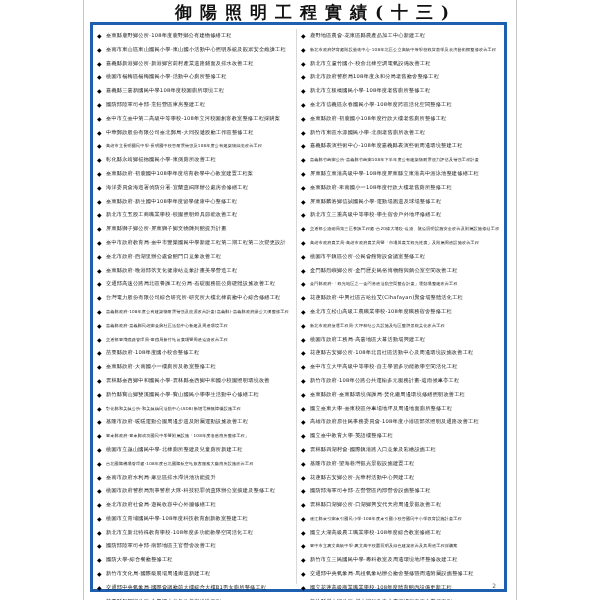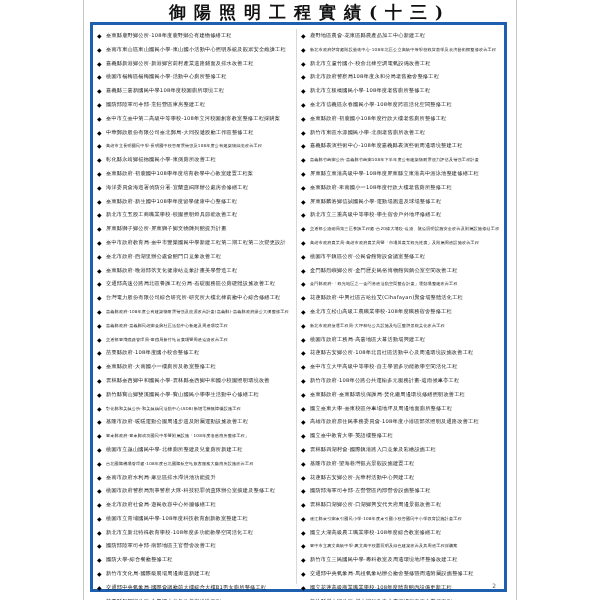--- a/index.html
+++ b/index.html
@@ -1,20 +1,20 @@
 <!DOCTYPE html>
 <html><head>
 <meta charset="utf-8">
 <style>
   html, body { margin:0; padding:0; background:#ffffff; }
   body { width:600px; height:600px; position:relative; overflow:hidden;
          font-family:"DejaVu Sans", sans-serif; color:#1a1a1a; }
   .page-edge { position:absolute; left:83px; top:0; width:1px; height:600px; background:#c8c8c8; }
   .page-edge.right { left:516px; }
-  .title { position:absolute; left:110px; top:0; width:400px; height:36px;
+  .title { position:absolute; left:116px; top:0; width:400px; height:36px;
            text-align:center; font-family:"DejaVu Serif", serif; font-weight:bold;
            font-size:17px; letter-spacing:8px; line-height:24px; color:#111; }
   .frame { position:absolute; left:90px; top:22px; width:417px; height:570px;
            border:3px solid #1f5fb0; box-sizing:border-box; background:#fff; }
   .col { position:absolute; top:4px; width:200px; }
   .col.left { left:4px; }
   .col.right { left:208px; }
   .divider { position:absolute; left:203px; top:4px; width:1px; height:555px; background:#d9d9d9; }
   .item { display:flex; align-items:center; height:13.8px; font-size:5.2px; line-height:13.8px;
           white-space:nowrap; overflow:hidden; }

